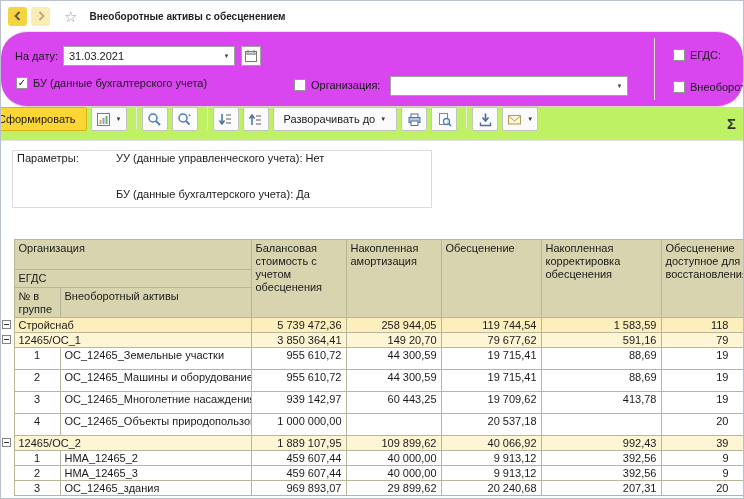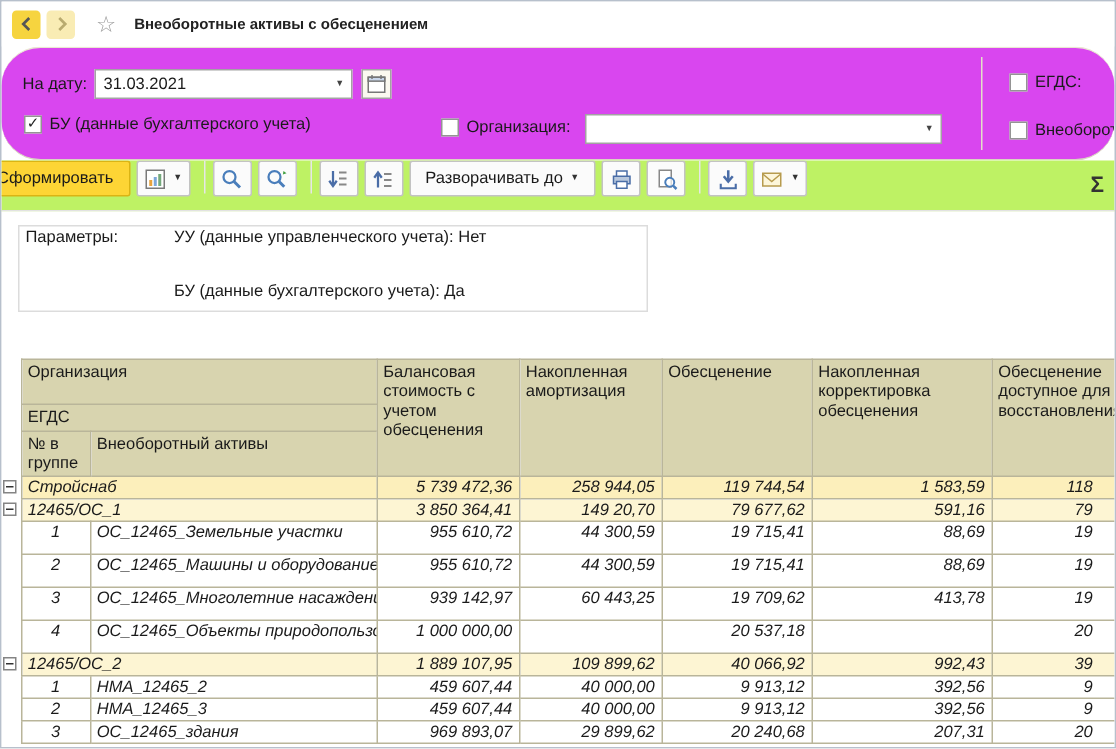--- a/index.html
+++ b/index.html
@@ -46,21 +46,21 @@
   .report { position:relative; height:357px; background:#fff; overflow:hidden; }
   .params { position:absolute; left:11px; top:9px; width:420px; border:1px solid #dcdcdc; padding:0 6px 5px 4px; font-size:11px; line-height:15px; color:#1a1a1a; display:grid; grid-template-columns:78px 1fr;gap:21px; }
   .params .lbl { grid-row:1; grid-column:1; }
   .params .pline { grid-column:2; white-space:nowrap; overflow:hidden; }
 
   table.rep { position:absolute; left:0; top:66px; width:744px; border-collapse:collapse; table-layout:fixed; font-size:11px; color:#1a1a1a;margin-top:32px; }
   .rep th, .rep td { border:1px solid #b9b59a; padding:1px 4px; overflow:hidden; }
   .rep thead th { background:#d8d4af; font-weight:normal; text-align:left; vertical-align:top; line-height:13px; padding-top:2px; }
   .rep td.gut, .rep th.gut { border:none; background:#fff; padding:0; position:relative; }
   tr.h1 { height:30px; } tr.h2 { height:18px; } tr.h3 { height:30px; }
-  .rep tbody tr { height:13px;font-style:italic; }
+  .rep tbody tr { height:13px; }
   .rep tbody tr.tall { height:22px; }
   .rep tbody td { line-height:12px; vertical-align:top; cursor:default; }
   .num { text-align:right; white-space:nowrap; }
   .no  { text-align:center; }
   .name { white-space:nowrap; }
   .gname1 { padding-left:5px; }
   .gname2 { padding-left:15px; }
   tr.r-g1 td { background:#fcefbb; }
   tr.r-g2 td { background:#fdf5d3; }
   tr.r-d  td { background:#ffffff; }

